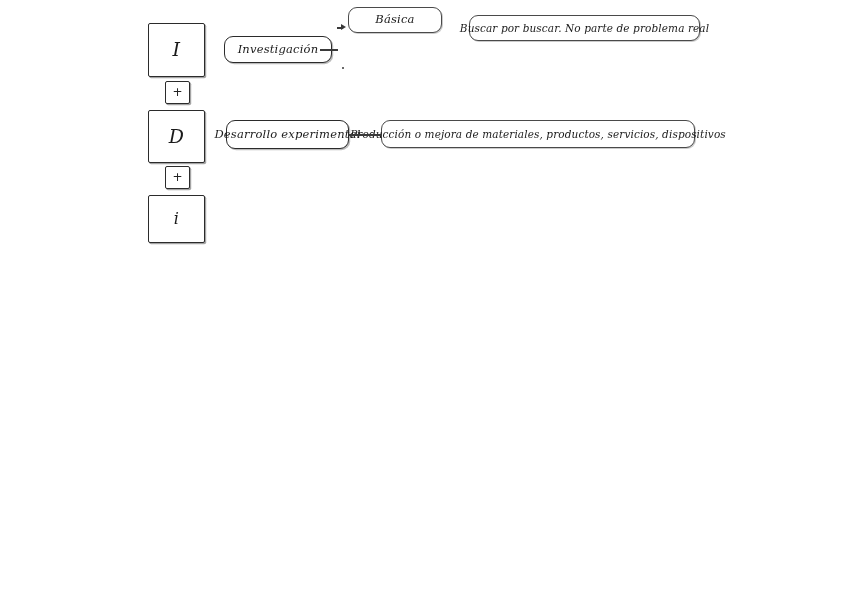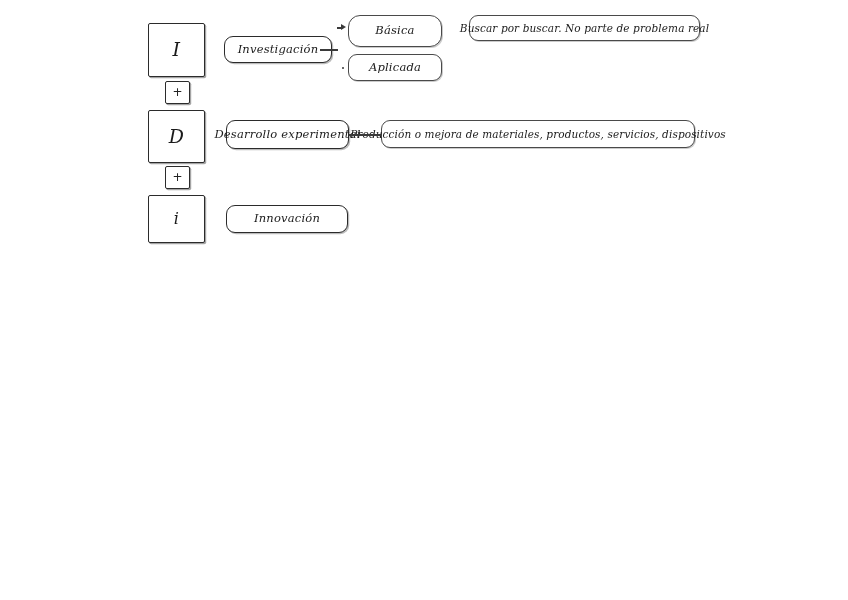--- a/index.html
+++ b/index.html
@@ -134,31 +134,25 @@
   </div>
 
   <div class="node box-round" style="left:224px; top:36px; width:108px; height:27px;">
     <span class="label">Investigación</span>
   </div>
 
   <div class="node box-round" style="left:226px; top:120px; width:123px; height:29px;">
     <span class="label">Desarrollo experimental</span>
   </div>
 
-  <div class="node box-round" style="left:226px; top:205px; width:122px; height:28px;">
-    <span class="label">Innovación</span>
-  </div>
 
-  <div class="node box-thin" style="left:348px; top:15px; width:94px; height:32px;border-radius:12px;">
+  <div class="node box-thin" style="left:348px; top:7px; width:94px; height:26px;">
     <span class="label">Básica</span>
   </div>
 
-  <div class="node box-thin" style="left:348px; top:54px; width:94px; height:27px;">
-    <span class="label">Aplicada</span>
-  </div>
 
   <div class="node box-thin" style="left:469px; top:15px; width:231px; height:26px;">
     <span class="label-desc">Buscar por buscar. No parte de problema real</span>
   </div>
 
 
   <div class="node box-thin" style="left:381px; top:120px; width:314px; height:28px;">
     <span class="label-desc">Producción o mejora de materiales, productos, servicios, dispositivos</span>
   </div>
 

